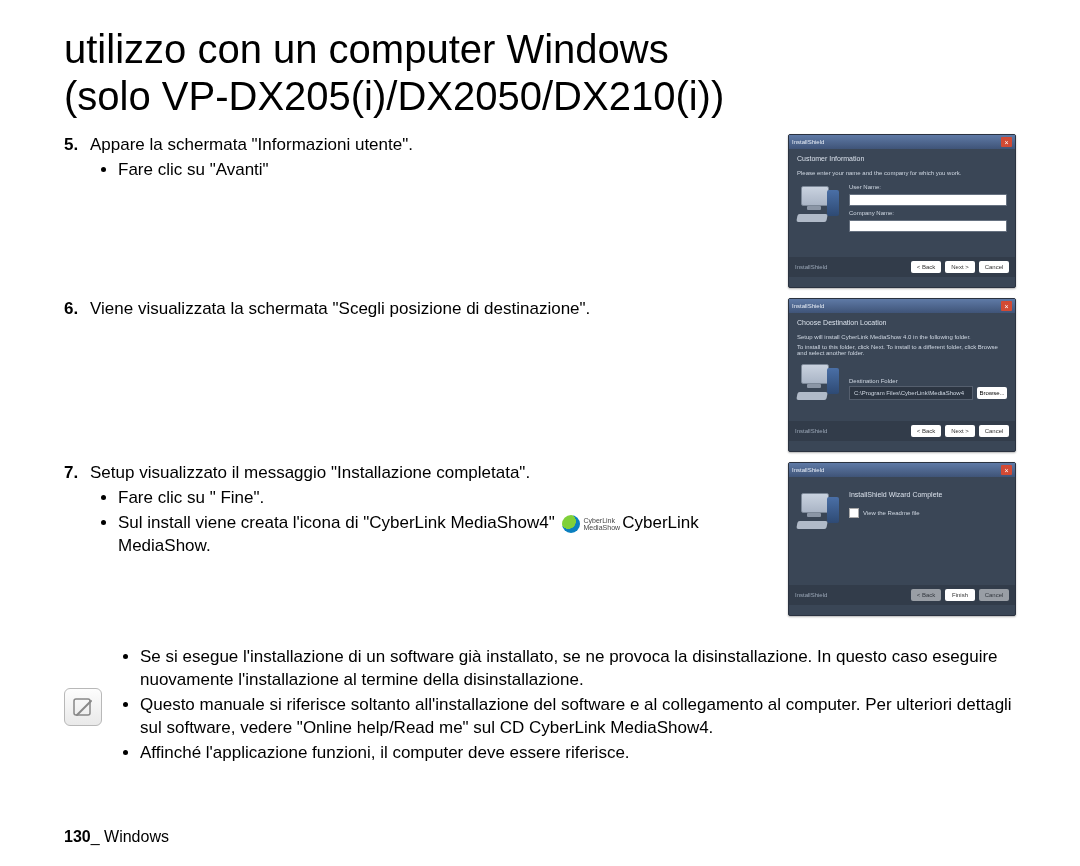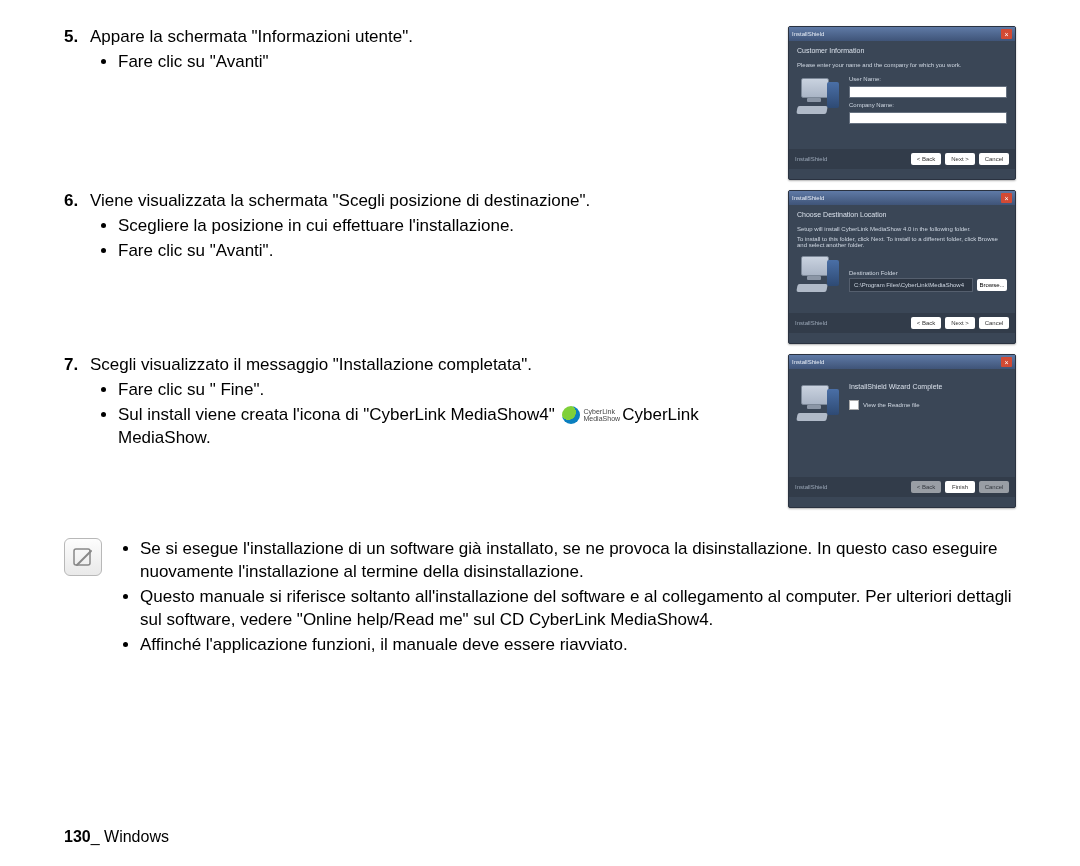--- a/index.html
+++ b/index.html
@@ -233,21 +233,21 @@
   }
   .sc-1 { height: 152px; }
   .sc-2 { height: 152px; }
   .sc-3 { height: 152px; }
   .screenshot .inner.big {
     height: 108px;
     box-sizing: border-box;
   }
   .note-row {
     display: flex;
-    align-items: flex-start;
+    align-items: center;
     gap: 16px;
     margin-top: 30px;
   }
   .note-icon {
     width: 36px;
     height: 36px;
     border: 1px solid #b8b8b8;
     border-radius: 6px;
     background: linear-gradient(#fdfdfd, #e9e9e9);
     display: flex;
@@ -272,20 +272,24 @@
     font-size: 16px;
   }
   .footer-page .pnum { font-weight: 700; }
   .footer-page .plabel { font-weight: 400; }
 </style>
 </head>
 <body>
 
 <div class="page">
 
+  <div class="title">
+    <span>utilizzo con un computer Windows</span><br>
+    <span>(solo VP-DX205(i)/DX2050/DX210(i))</span>
+  </div>
 
   <div class="content-row">
     <div class="left-col">
       <ol class="steps">
         <li>
           <span class="num">5.</span>
           <div class="body">
             <span>Appare la schermata "Informazioni utente".</span>
             <ul class="sub">
               <li>Fare clic su "Avanti"</li>
@@ -330,24 +334,20 @@
     </div>
   </div>
 
   <div class="content-row">
     <div class="left-col">
       <ol class="steps">
         <li>
           <span class="num">6.</span>
           <div class="body">
             <span>Viene visualizzata la schermata "Scegli posizione di destinazione".</span>
-            <ul class="sub">
-              <li>Scegliere la posizione in cui effettuare l'installazione.</li>
-              <li>Fare clic su "Avanti".</li>
-            </ul>
           </div>
         </li>
       </ol>
     </div>
     <div class="right-col">
       <div class="screenshot sc-2">
         <div class="titlebar">
           <span class="t-text">InstallShield</span>
           <span class="t-close">×</span>
         </div>
@@ -382,21 +382,21 @@
       </div>
     </div>
   </div>
 
   <div class="content-row">
     <div class="left-col">
       <ol class="steps">
         <li>
           <span class="num">7.</span>
           <div class="body">
-            <span>Scegli visualizzato il messaggio "Installazione completata".</span>
+            <span>Setup visualizzato il messaggio "Installazione completata".</span>
             <ul class="sub">
               <li>Fare clic su " Fine".</li>
               <li>
                 <span>Sul install viene creata l'icona di "CyberLink MediaShow4"</span>
                 <span class="icon-cyberlink"></span><span class="tiny-label">CyberLink MediaShow</span>
                 <span>CyberLink MediaShow.</span>
               </li>
             </ul>
           </div>
         </li>
@@ -440,21 +440,21 @@
   <div class="note-row">
     <div class="note-icon">
       <svg viewBox="0 0 24 24">
         <rect x="3" y="4" width="16" height="16" rx="2" fill="none" stroke="#888" stroke-width="1.5"></rect>
         <path d="M6 20 L20 6" stroke="#888" stroke-width="2" stroke-linecap="round"></path>
       </svg>
     </div>
     <ul class="note-list">
       <li>Se si esegue l'installazione di un software già installato, se ne provoca la disinstallazione. In questo caso eseguire nuovamente l'installazione al termine della disinstallazione.</li>
       <li>Questo manuale si riferisce soltanto all'installazione del software e al collegamento al computer. Per ulteriori dettagli sul software, vedere "Online help/Read me" sul CD CyberLink MediaShow4.</li>
-      <li>Affinché l'applicazione funzioni, il manuale deve essere riavviato.</li>
+      <li>Affinché l'applicazione funzioni, il computer deve essere riferisce.</li>
     </ul>
   </div>
 
   <div class="footer-page">
     <span class="pnum">130</span><span class="plabel">_ Windows</span>
   </div>
 
 </div>
 
 </body></html>

